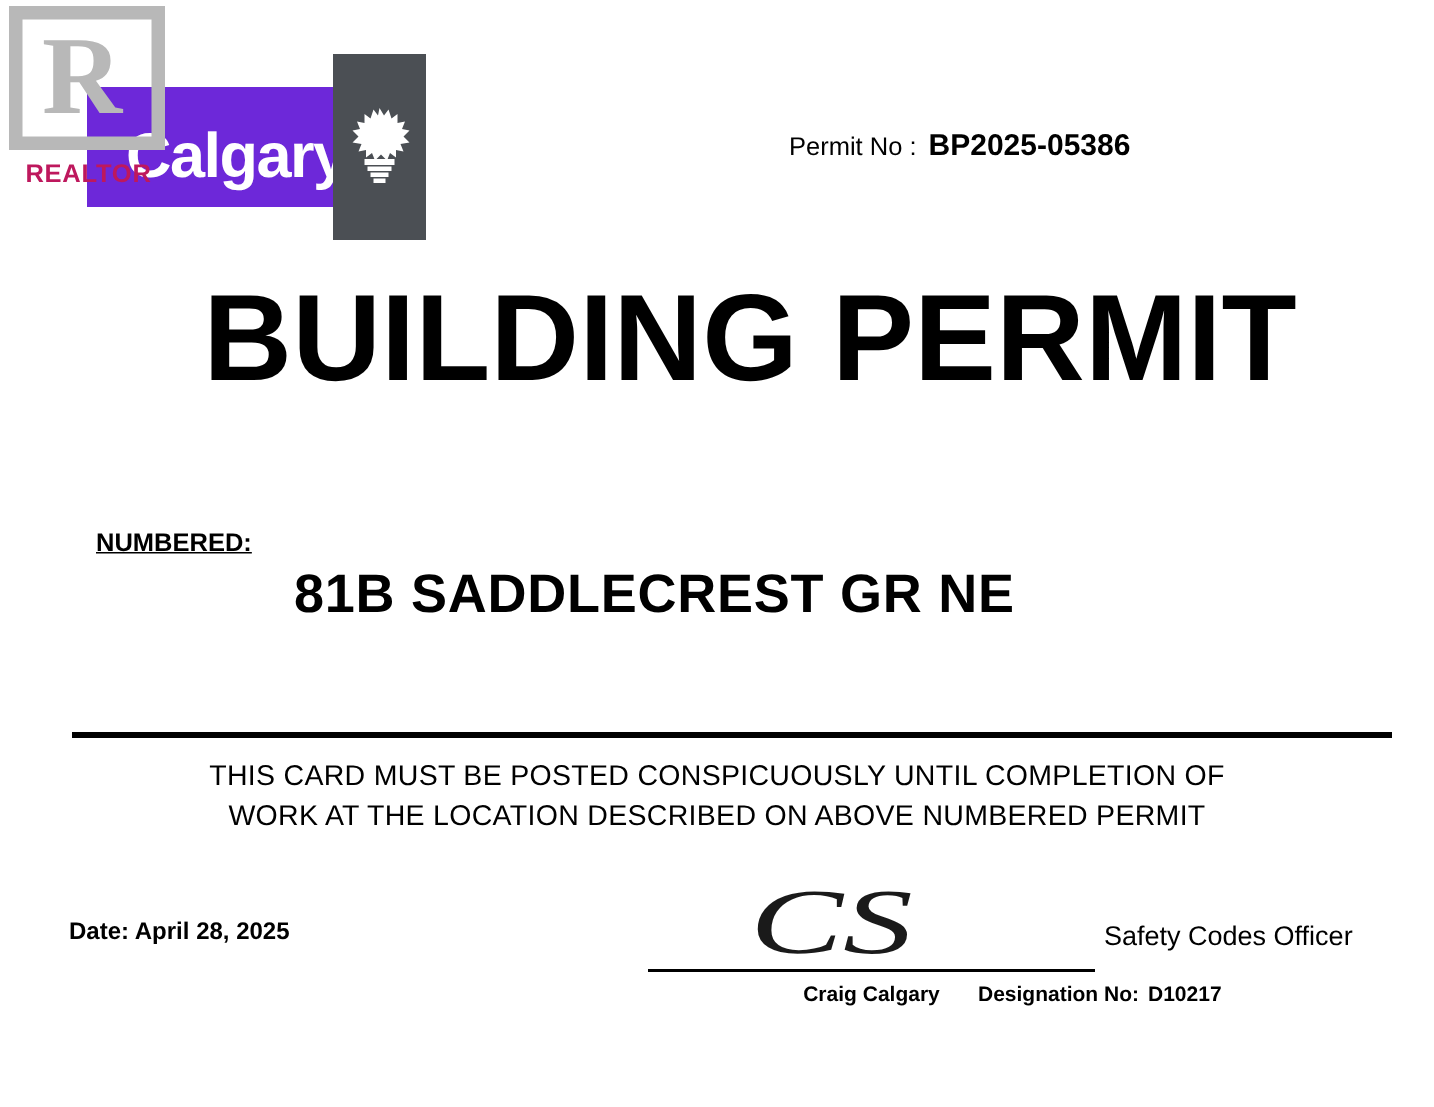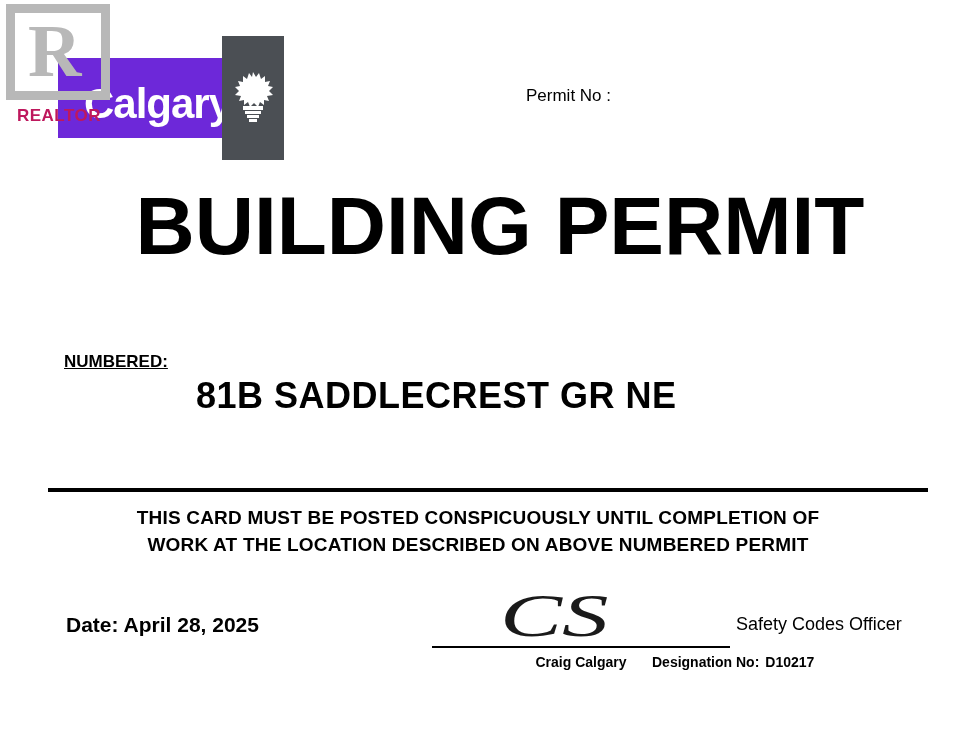--- a/index.html
+++ b/index.html
@@ -177,30 +177,30 @@
 
   
   #notice {
     position: absolute;
     left: 0;
     right: 0;
     top: 504px;
     text-align: center;
     font-size: 19px;
     line-height: 27px;
-    font-weight: bold;
+    font-weight: normal;
     letter-spacing: 0.2px;
   }
 
   
   #footer-date {
     position: absolute;
-    left: 66px;
+    left: 46px;
     top: 613px;
-    font-size: 21px;
+    font-size: 16px;
     font-weight: bold;
   }
   #officer-title {
     position: absolute;
     left: 736px;
     top: 614px;
     font-size: 18px;
     font-weight: normal;
   }
   #signature-block {
@@ -273,20 +273,21 @@
         <rect x="15" y="41" width="16" height="3"></rect>
         <rect x="17" y="45" width="12" height="3"></rect>
         <rect x="19" y="49" width="8" height="3"></rect>
       </g>
     </svg>
   </div>
 </div>
 
 <div id="permit-no-row">
   <span class="pn-label">Permit No :</span>
+  <span class="pn-value">BP2025-05386</span>
 </div>
 
 <div id="permit-title">BUILDING PERMIT</div>
 
 <div id="address-label">NUMBERED:</div>
 <div id="address-value">81B SADDLECREST GR NE</div>
 
 <div id="divider"></div>
 
 <div id="notice">

